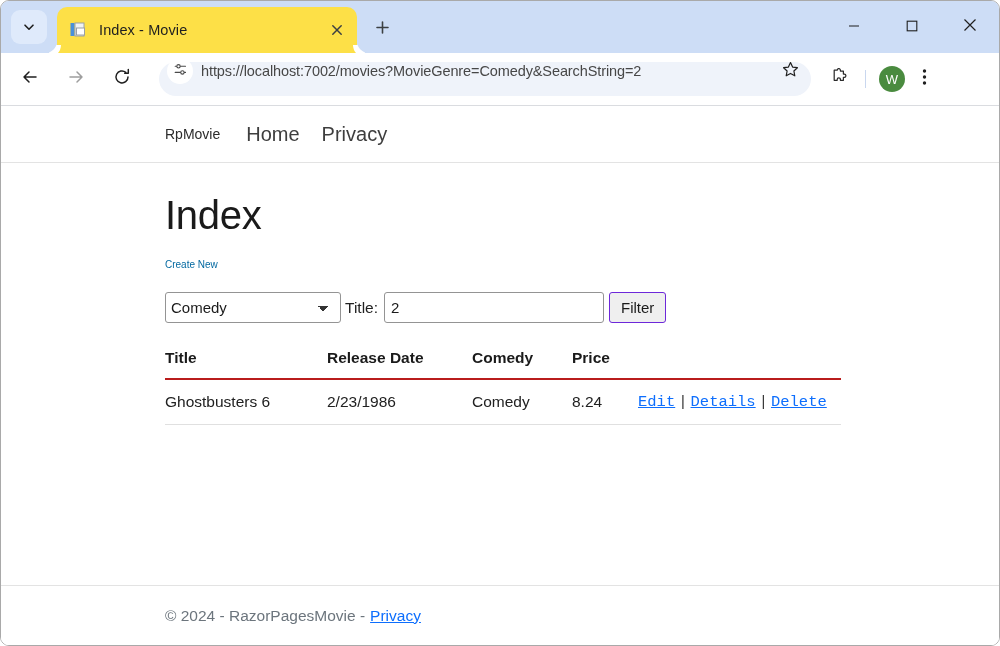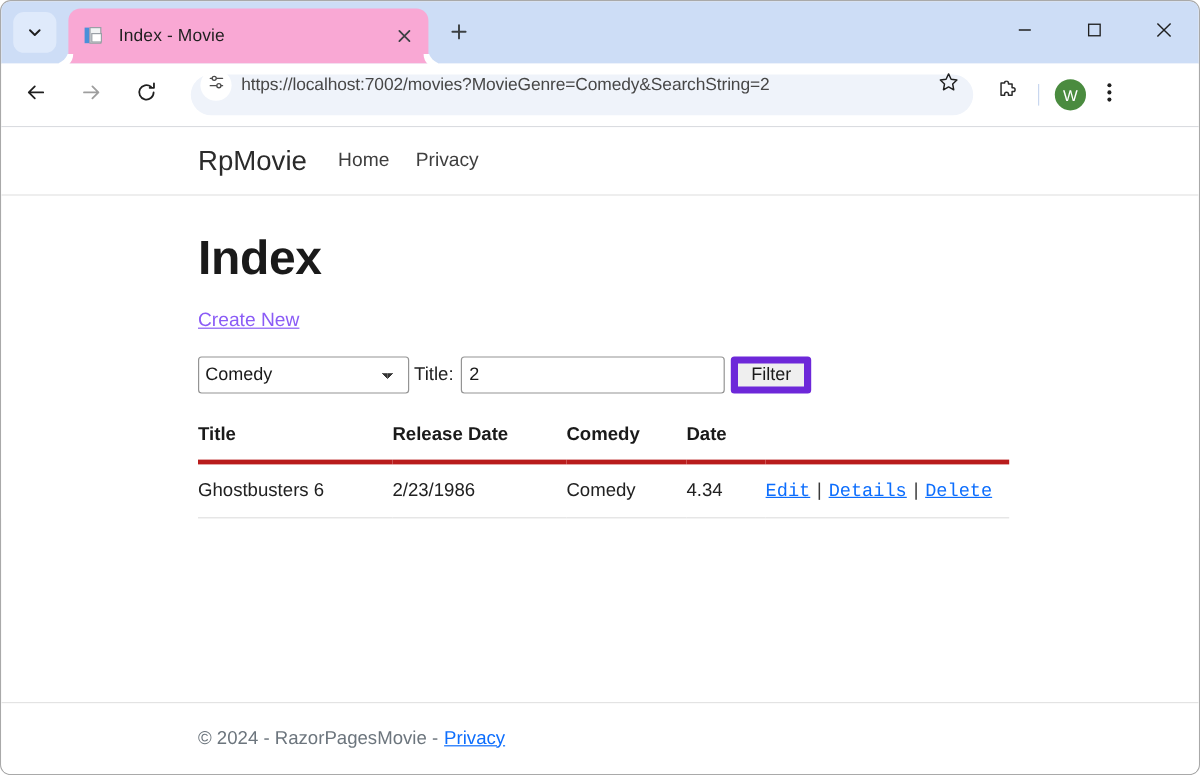--- a/index.html
+++ b/index.html
@@ -40,21 +40,21 @@
     background: #dfeafb;
     display: flex; align-items: center; justify-content: center;
     cursor: pointer;
   }
   #tab-search-button svg { display: block; }
 
   #tab-active {
     position: absolute;
     left: 56px; top: 6px;
     width: 300px; height: 46px;
-    background: #f9a8d4;
+    background: #fde047;
     border-radius: 10px 10px 0 0;
     display: flex;
     align-items: center;
     padding: 0 8px 0 12px;
     cursor: default;
     justify-content: flex-end;
   }
   
   #tab-active::before, #tab-active::after {
     content: "";
@@ -206,53 +206,52 @@
 
   #site-header {
     height: 57px;
     background: #ffffff;
     border-bottom: 1px solid #e3e3e3;
     display: flex;
     align-items: center;
     padding-left: 164px;
   }
   #brand {
-    font-size: 23px;
+    font-size: 14px;
     color: #2b2b2b;
     margin-right: 26px;
     cursor: pointer;
     white-space: nowrap;
   }
   .nav-link {
-    font-size: 16px;
+    font-size: 20px;
     color: #3e3e3e;
     margin-right: 22px;
     cursor: pointer;
     white-space: nowrap;
   }
 
   #site-main {
     padding: 0 0 0 164px;
     background: #ffffff;
   }
 
   #page-title {
     font-size: 40px;
-    font-weight: bold;
+    font-weight: normal;
     color: #1a1a1a;
     margin: 30px 0 0 0;
     line-height: 1.1;
     letter-spacing: -0.3px;
   }
 
   #create-new-link {
     display: inline-block;
-    font-size: 16px;
-    color: #8b5cf6;
-    text-decoration: underline;
+    font-size: 10px;
+    color: #0369a1;
     margin-top: 22px;
     cursor: pointer;
   }
 
   #filter-form {
     display: flex;
     align-items: center;
     margin-top: 20px;
   }
   #genre-select {
@@ -296,37 +295,37 @@
     padding: 0 6px;
   }
   #filter-button {
     margin-left: 5px;
     height: 31px;
     padding: 0 11px;
     font-size: 15px;
     font-family: "Liberation Sans", sans-serif;
     color: #1a1a1a;
     background: #efefef;
-    border: 6px solid #6d28d9;
+    border: 1px solid #6d28d9;
     border-radius: 3px;
     cursor: pointer;
   }
 
   #movies-table {
     margin-top: 26px;
     width: 676px;
     border-collapse: collapse;
     font-size: 15.5px;
   }
   #movies-table th {
     text-align: left;
     font-weight: bold;
     color: #1a1a1a;
     padding: 0 0 11px 0;
-    border-bottom: 4px solid #b91c1c;
+    border-bottom: 2px solid #b91c1c;
   }
   #movies-table td {
     text-align: left;
     color: #212121;
     padding: 13px 0 13px 0;
     border-bottom: 1px solid #e0e0e0;
     vertical-align: middle;
   }
   #movies-table th.col-title,  #movies-table td.col-title  { width: 162px; }
   #movies-table th.col-date,   #movies-table td.col-date   { width: 145px; }
@@ -522,30 +521,30 @@
         <input id="search-input" type="text" value="2" style="">
         <button id="filter-button">Filter</button>
       </form>
 
       <table id="movies-table">
         <thead>
           <tr>
             <th class="col-title">Title</th>
             <th class="col-date">Release Date</th>
             <th class="col-genre">Comedy</th>
-            <th class="col-price">Date</th>
+            <th class="col-price">Price</th>
             <th class="col-actions"></th>
           </tr>
         </thead>
         <tbody>
           <tr>
             <td class="col-title">Ghostbusters 6</td>
             <td class="col-date">2/23/1986</td>
             <td class="col-genre">Comedy</td>
-            <td class="col-price">4.34</td>
+            <td class="col-price">8.24</td>
             <td class="col-actions">
               <a class="row-action">Edit</a><span class="row-sep">|</span><a class="row-action">Details</a><span class="row-sep">|</span><a class="row-action">Delete</a>
             </td>
           </tr>
         </tbody>
       </table>
     </div>
 
     <div id="site-footer">
       <span>© 2024 - RazorPagesMovie -</span>

